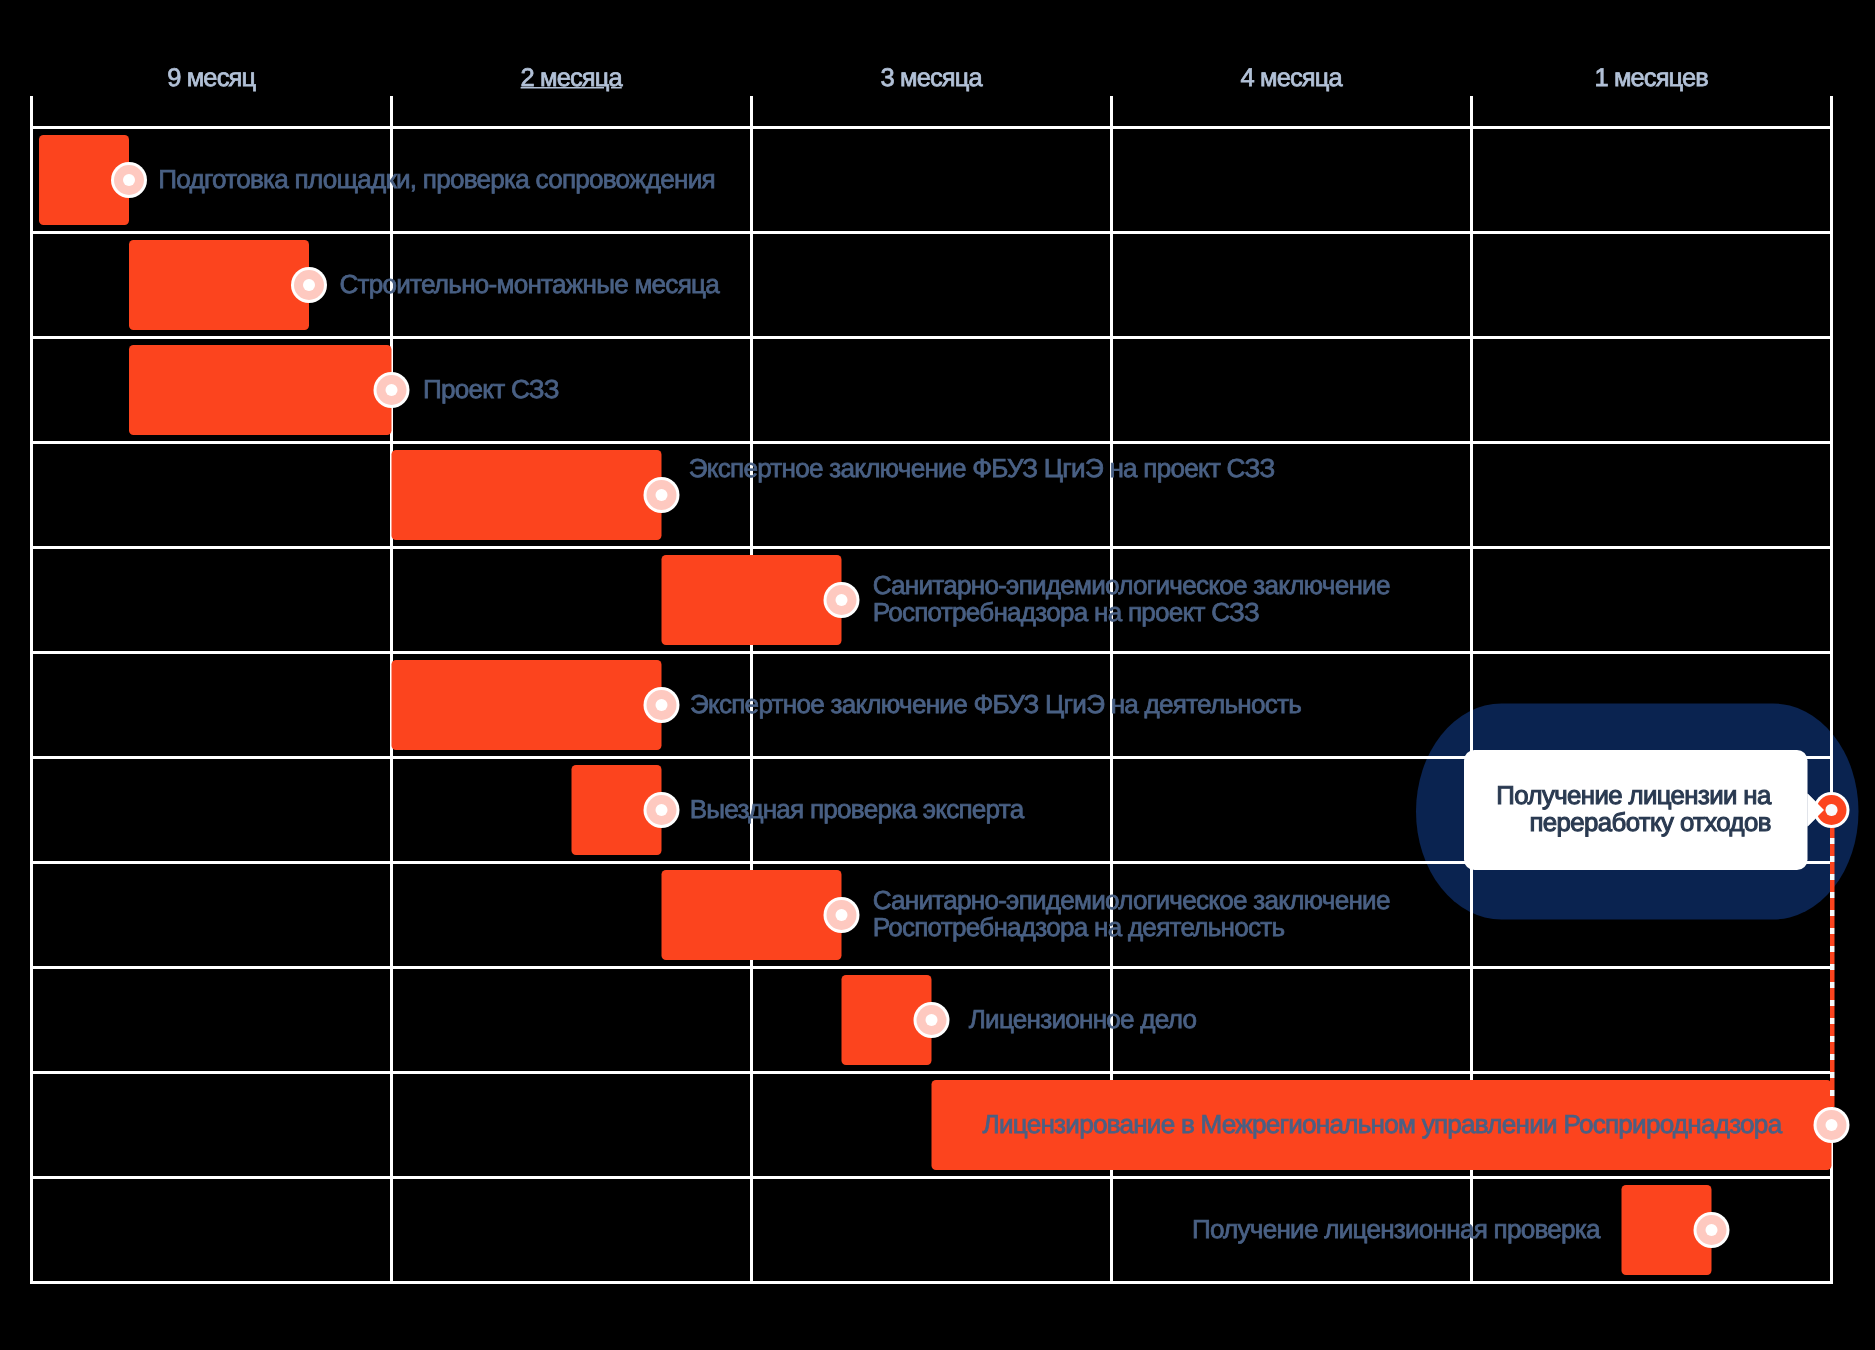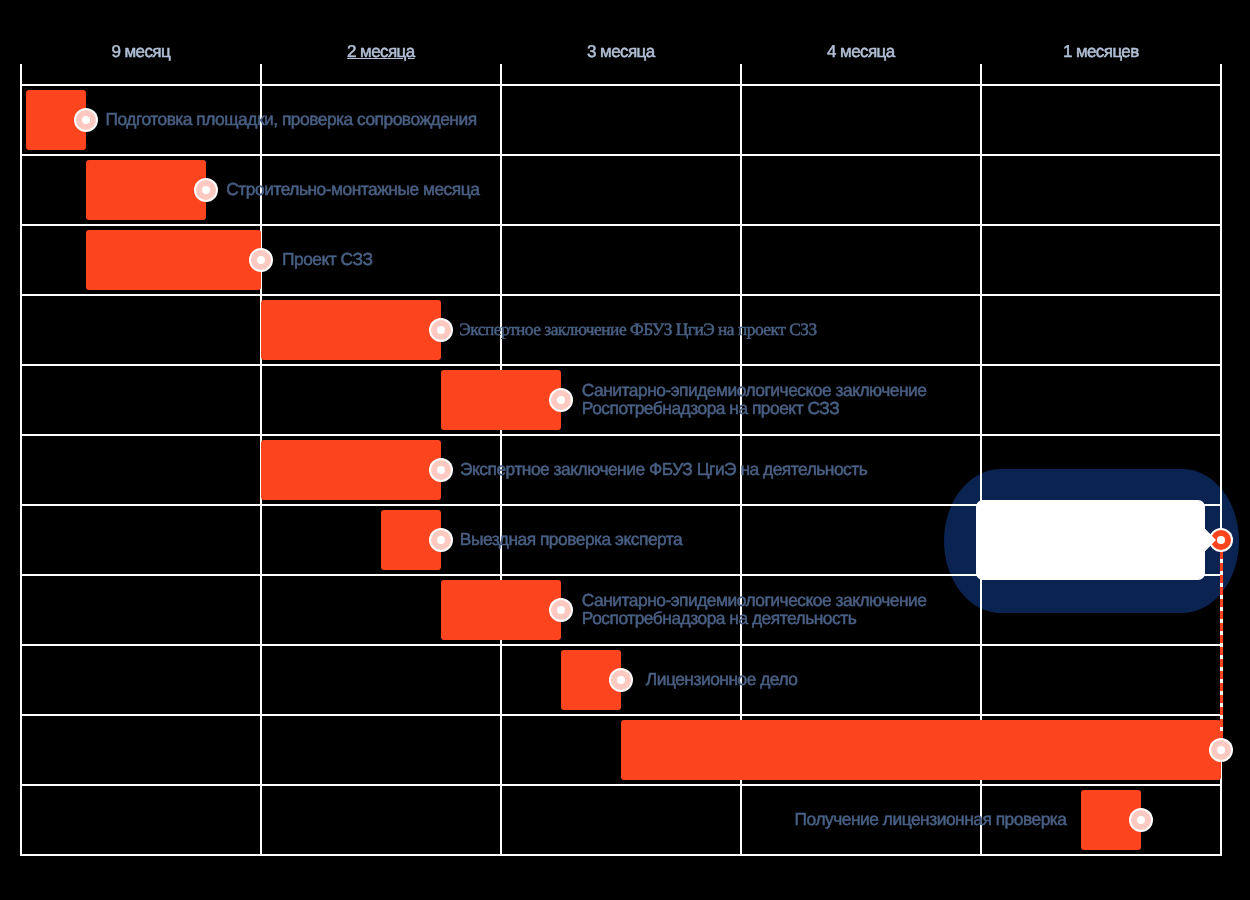--- a/index.html
+++ b/index.html
@@ -112,48 +112,55 @@
   <div class="layer" id="layer-labels">
     <div class="rlabel" style="top: 109.8px; left: 105.5px;">
         <div>Подготовка площадки, проверка сопровождения</div>
       </div>
     <div class="rlabel" style="top: 179.8px; left: 226.3px;">
         <div>Строительно-монтажные месяца</div>
       </div>
     <div class="rlabel" style="top: 249.8px; left: 282px;">
         <div>Проект СЗЗ</div>
       </div>
-    <div class="rlabel" style="top: 320px; left: 459.2px; font-family: Liberation Serif, serif;">
+    <div class="rlabel" style="top: 303px; left: 459.2px;">
         <div>Экспертное заключение ФБУЗ ЦгиЭ на проект СЗЗ</div>
       </div>
     <div class="rlabel" style="top: 380.6px; left: 581.8px;">
         <div>Санитарно-эпидемиологическое заключение</div>
         <div>Роспотребнадзора на проект СЗЗ</div>
       </div>
     <div class="rlabel" style="top: 459.8px; left: 460px;">
         <div>Экспертное заключение ФБУЗ ЦгиЭ на деятельность</div>
       </div>
     <div class="rlabel" style="top: 529.8px; left: 459.8px;">
         <div>Выездная проверка эксперта</div>
       </div>
     <div class="rlabel" style="top: 590.6px; left: 581.8px;">
         <div>Санитарно-эпидемиологическое заключение</div>
         <div>Роспотребнадзора на деятельность</div>
       </div>
     <div class="rlabel" style="top: 669.8px; left: 645.8px;">
         <div>Лицензионное дело</div>
       </div>
+    <div class="rlabel" style="top: 739.8px; left: 0px; width: 1187.6px; text-align: right;">
+        <div>Лицензирование в Межрегиональном управлении Росприроднадзора</div>
+      </div>
     <div class="rlabel" style="top: 809.8px; left: 0px; width: 1066.5px; text-align: right;">
         <div>Получение лицензионная проверка</div>
       </div>
   </div>
 
   <div class="layer" id="layer-card">
     <div id="pointer" style="left: 1205px; top: 529px;"></div>
     <div id="card" style="left: 976px; top: 500px; width: 229px; height: 80px;"></div>
+    <div id="cardtext" style="left: 976px; top: 520.6px; width: 204.5px;">
+      <div>Получение лицензии на</div>
+      <div>переработку отходов</div>
+    </div>
   </div>
 
   <div class="layer" id="layer-markers">
     <div class="marker" style="left: 74px; top: 108px;">
         <i></i>
         <b></b>
       </div>
     <div class="marker" style="left: 194px; top: 178px;">
         <i></i>
         <b></b>

